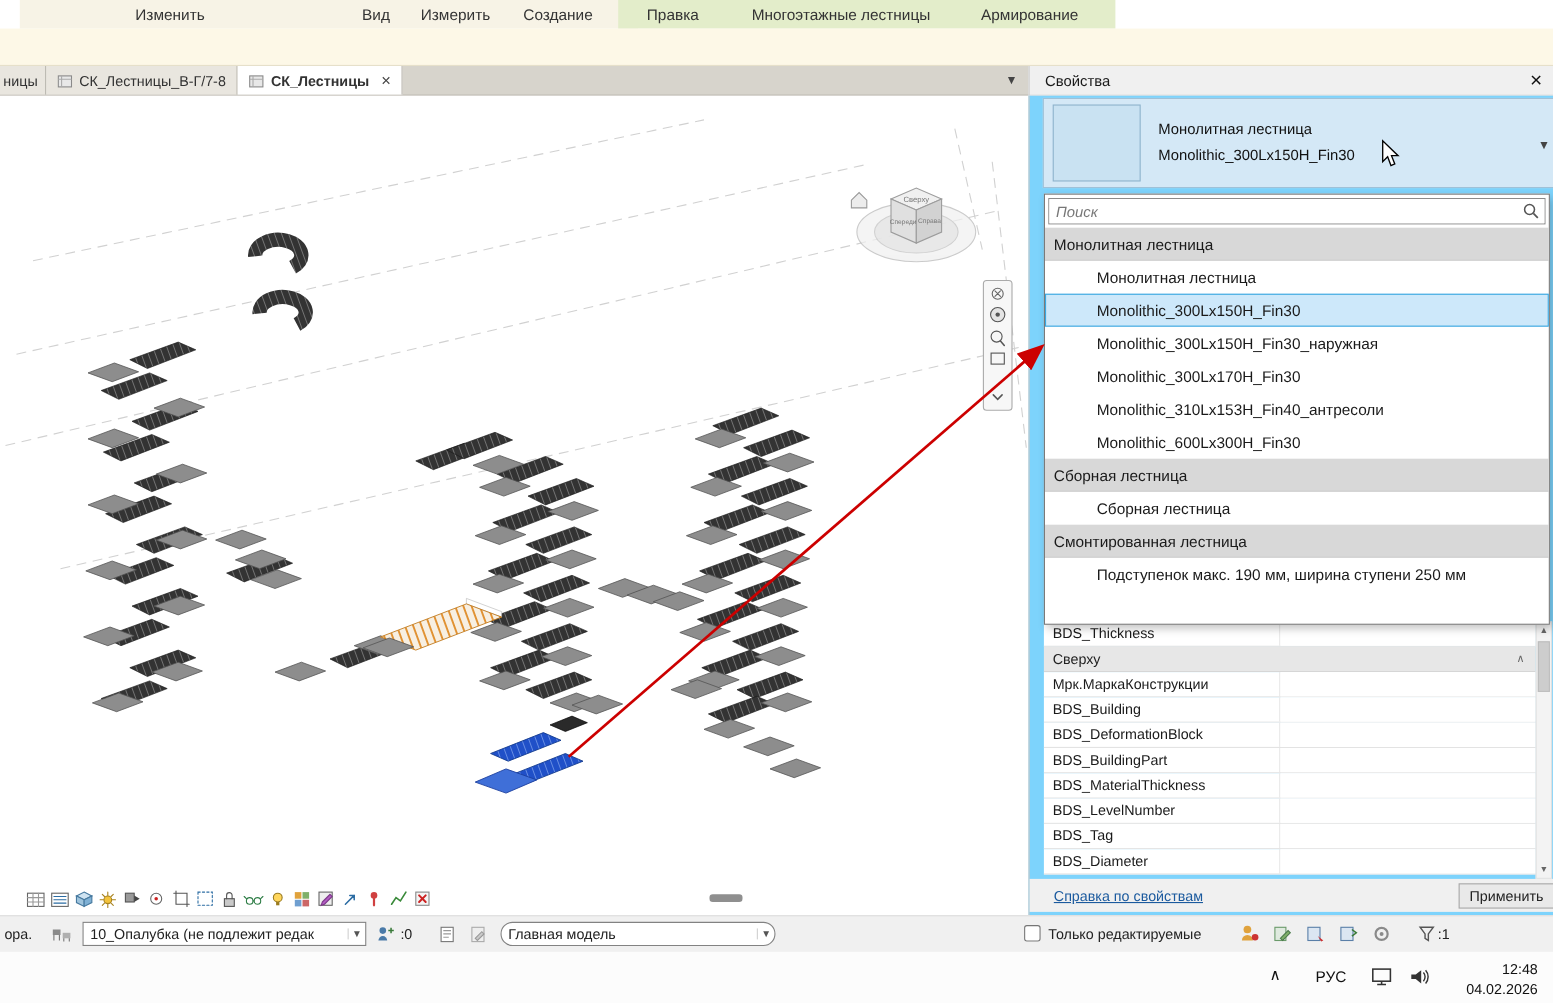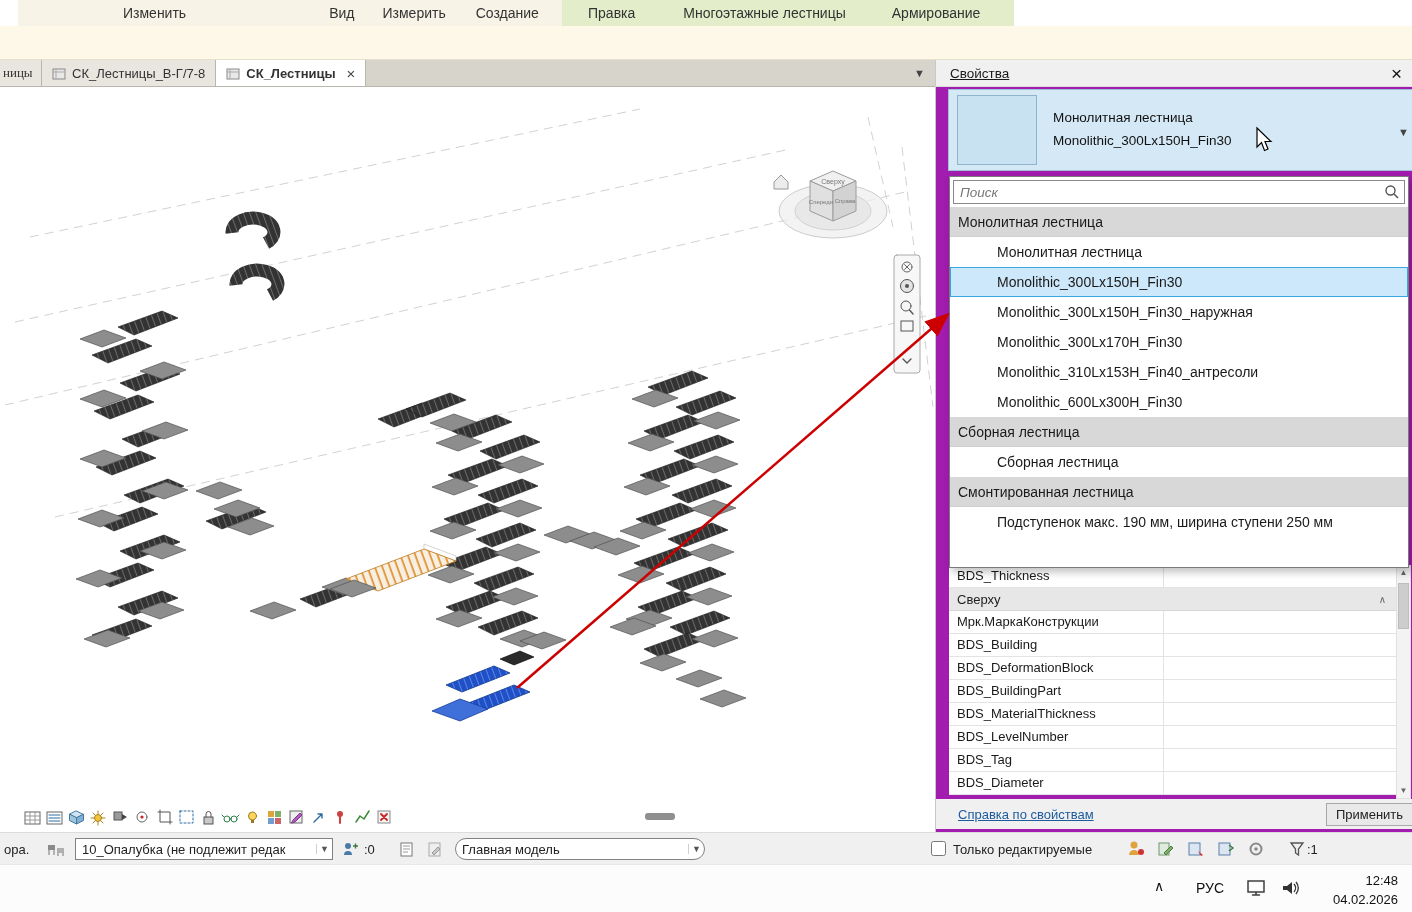--- a/index.html
+++ b/index.html
@@ -17,32 +17,32 @@
   .rt-left .rtab:nth-child(3){margin-left:8px;}
   .rt-left .rtab:nth-child(4){margin-left:10px;}
   .rt-green .rtab:nth-child(1){margin-left:16px;}
   .rt-green .rtab:nth-child(2){margin-left:28px;}
   .rt-green .rtab:nth-child(3){margin-left:26px;}
   .ribbon-body{position:absolute;top:26px;left:0;width:1412px;height:34px;background:#fdf8e7;border-bottom:1px solid #e6e0ca;}
 
   
   .view-tabs{position:absolute;top:60px;left:0;width:935px;height:27px;background:#d7d4cc;display:flex;border-bottom:1px solid #b9b6ae;}
   .vtab{display:flex;align-items:center;gap:6px;padding:0 10px;background:#e9e6df;border-right:1px solid #b9b6ae;font-size:13px;color:#333;white-space:nowrap;}
-  .vtab.partial{width:42px;overflow:hidden;padding:0 3px;font-family:Liberation Serif, serif;}
+  .vtab.partial{width:42px;overflow:hidden;padding:0 3px;}
   .vtab.active{background:#fff;font-weight:bold;}
   .vtab .close{font-weight:normal;color:#444;margin-left:5px;font-size:15px;line-height:1;}
   .vt-chevron{margin-left:auto;align-self:center;padding:0 10px;color:#444;font-size:11px;}
 
   
   .props-header{position:absolute;top:60px;left:935px;width:477px;height:27px;background:#f0f0f0;
      border-bottom:1px solid #dcdcdc;border-left:1px solid #c8c8c8;display:flex;align-items:center;}
-  .props-header .title{margin-left:14px;font-size:13.5px;color:#1a1a1a;text-decoration:underline;}
+  .props-header .title{margin-left:14px;font-size:13.5px;color:#1a1a1a;}
   .props-header .close{margin-left:auto;margin-right:10px;font-size:19px;color:#111;line-height:1;}
 
-  .props-panel{position:absolute;top:87px;left:935px;width:477px;height:745px;background:#a21caf;border-left:1px solid #c8c8c8;}
+  .props-panel{position:absolute;top:87px;left:935px;width:477px;height:745px;background:#7dd3fc;border-left:1px solid #c8c8c8;}
   .type-selector{position:absolute;left:12px;top:2px;width:465px;height:82px;background:#d4e8f6;border:1px solid #9fc1d8;display:flex;align-items:center;}
   .type-thumb{width:80px;height:70px;margin-left:8px;background:#c9e2f2;border:1px solid #8fb4cc;flex:none;}
   .type-text{margin-left:16px;font-size:13.5px;line-height:1.7;color:#111;}
   .type-arrow{position:absolute;right:3px;top:36px;color:#444;font-size:11px;}
 
   .type-dropdown{position:absolute;left:13px;top:89px;width:460px;height:392px;background:#fff;border:1px solid #7a7a7a;z-index:6;box-shadow:3px 4px 8px rgba(0,0,0,.25);}
   .dd-search{position:relative;margin:3px;height:24px;border:1px solid #8a8a8a;background:#fff;}
   .dd-search input{width:100%;height:100%;border:0;outline:none;padding:0 26px 0 6px;font-size:13.5px;color:#333;font-family:inherit;}
   .dd-search input::placeholder{color:#777;font-style:italic;}
   .dd-search .mag{position:absolute;right:4px;top:3px;}

